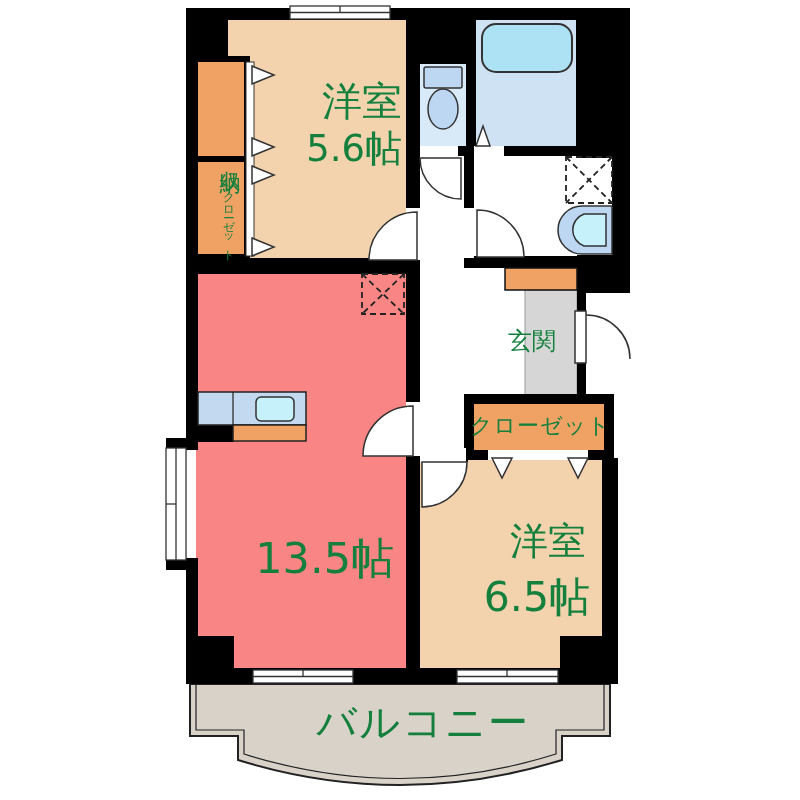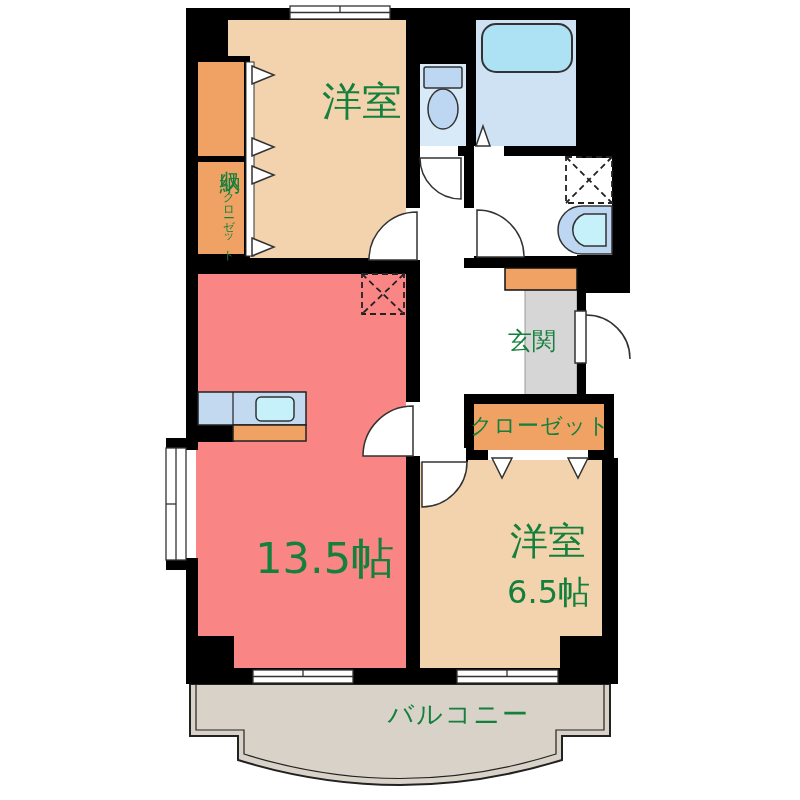--- a/index.html
+++ b/index.html
@@ -11,22 +11,22 @@
   .lbl.vert{writing-mode:vertical-rl;text-orientation:upright;white-space:normal;}
   .room-name-1{left:238px;top:80px;width:164px;font-size:40px;}
   .room-size-1{left:238px;top:130px;width:164px;font-size:37px;}
   .storage-lbl{left:203px;top:84px;width:38px;height:76px;font-size:21px;letter-spacing:3px;}
   .closet-v-lbl{left:209px;top:168px;width:26px;height:88px;font-size:11.5px;letter-spacing:1px;}
   .ldk-name{left:190px;top:466px;width:216px;font-size:45px;letter-spacing:12px;text-indent:12px;}
   .ldk-size{left:168px;top:536px;width:226px;font-size:43px;}
   .genkan-lbl{left:490px;top:329px;width:66px;font-size:24px;}
   .closet-h-lbl{left:470px;top:414px;width:138px;font-size:22px;letter-spacing:1px;}
   .room-name-2{left:422px;top:522px;width:164px;font-size:38px;}
-  .room-size-2{left:422px;top:576px;width:168px;font-size:32px;}
-  .balcony-lbl{left:270px;top:701px;width:260px;font-size:26px;letter-spacing:2px;}
+  .room-size-2{left:422px;top:576px;width:168px;font-size:41px;}
+  .balcony-lbl{left:270px;top:701px;width:260px;font-size:40px;letter-spacing:2px;}
 </style>
 </head>
 <body>
 
 <div class="plan">
 <svg width="800" height="800" viewBox="0 0 800 800">
 
   <g>
     <rect x="198" y="20" width="210" height="240" fill="#f2d3ae"></rect>
     <rect x="474" y="16" width="104" height="132" fill="#cfe2f3"></rect>
@@ -152,20 +152,21 @@
     </g>
     <g>
       <rect x="166" y="448" width="20" height="112"></rect>
       <line x1="176" y1="448" x2="176" y2="560"></line>
       <line x1="166" y1="504" x2="176" y2="504"></line>
     </g>
   </g>
 </svg>
 
   <div class="lbl room-name-1">洋室</div>
+  <div class="lbl room-size-1">5.6帖</div>
   <div class="lbl vert storage-lbl">収納</div>
   <div class="lbl vert closet-v-lbl">クローゼット</div>
   <div class="lbl ldk-size">13.5帖</div>
   <div class="lbl genkan-lbl">玄関</div>
   <div class="lbl closet-h-lbl">クローゼット</div>
   <div class="lbl room-name-2">洋室</div>
   <div class="lbl room-size-2">6.5帖</div>
   <div class="lbl balcony-lbl">バルコニー</div>
 </div>
 

